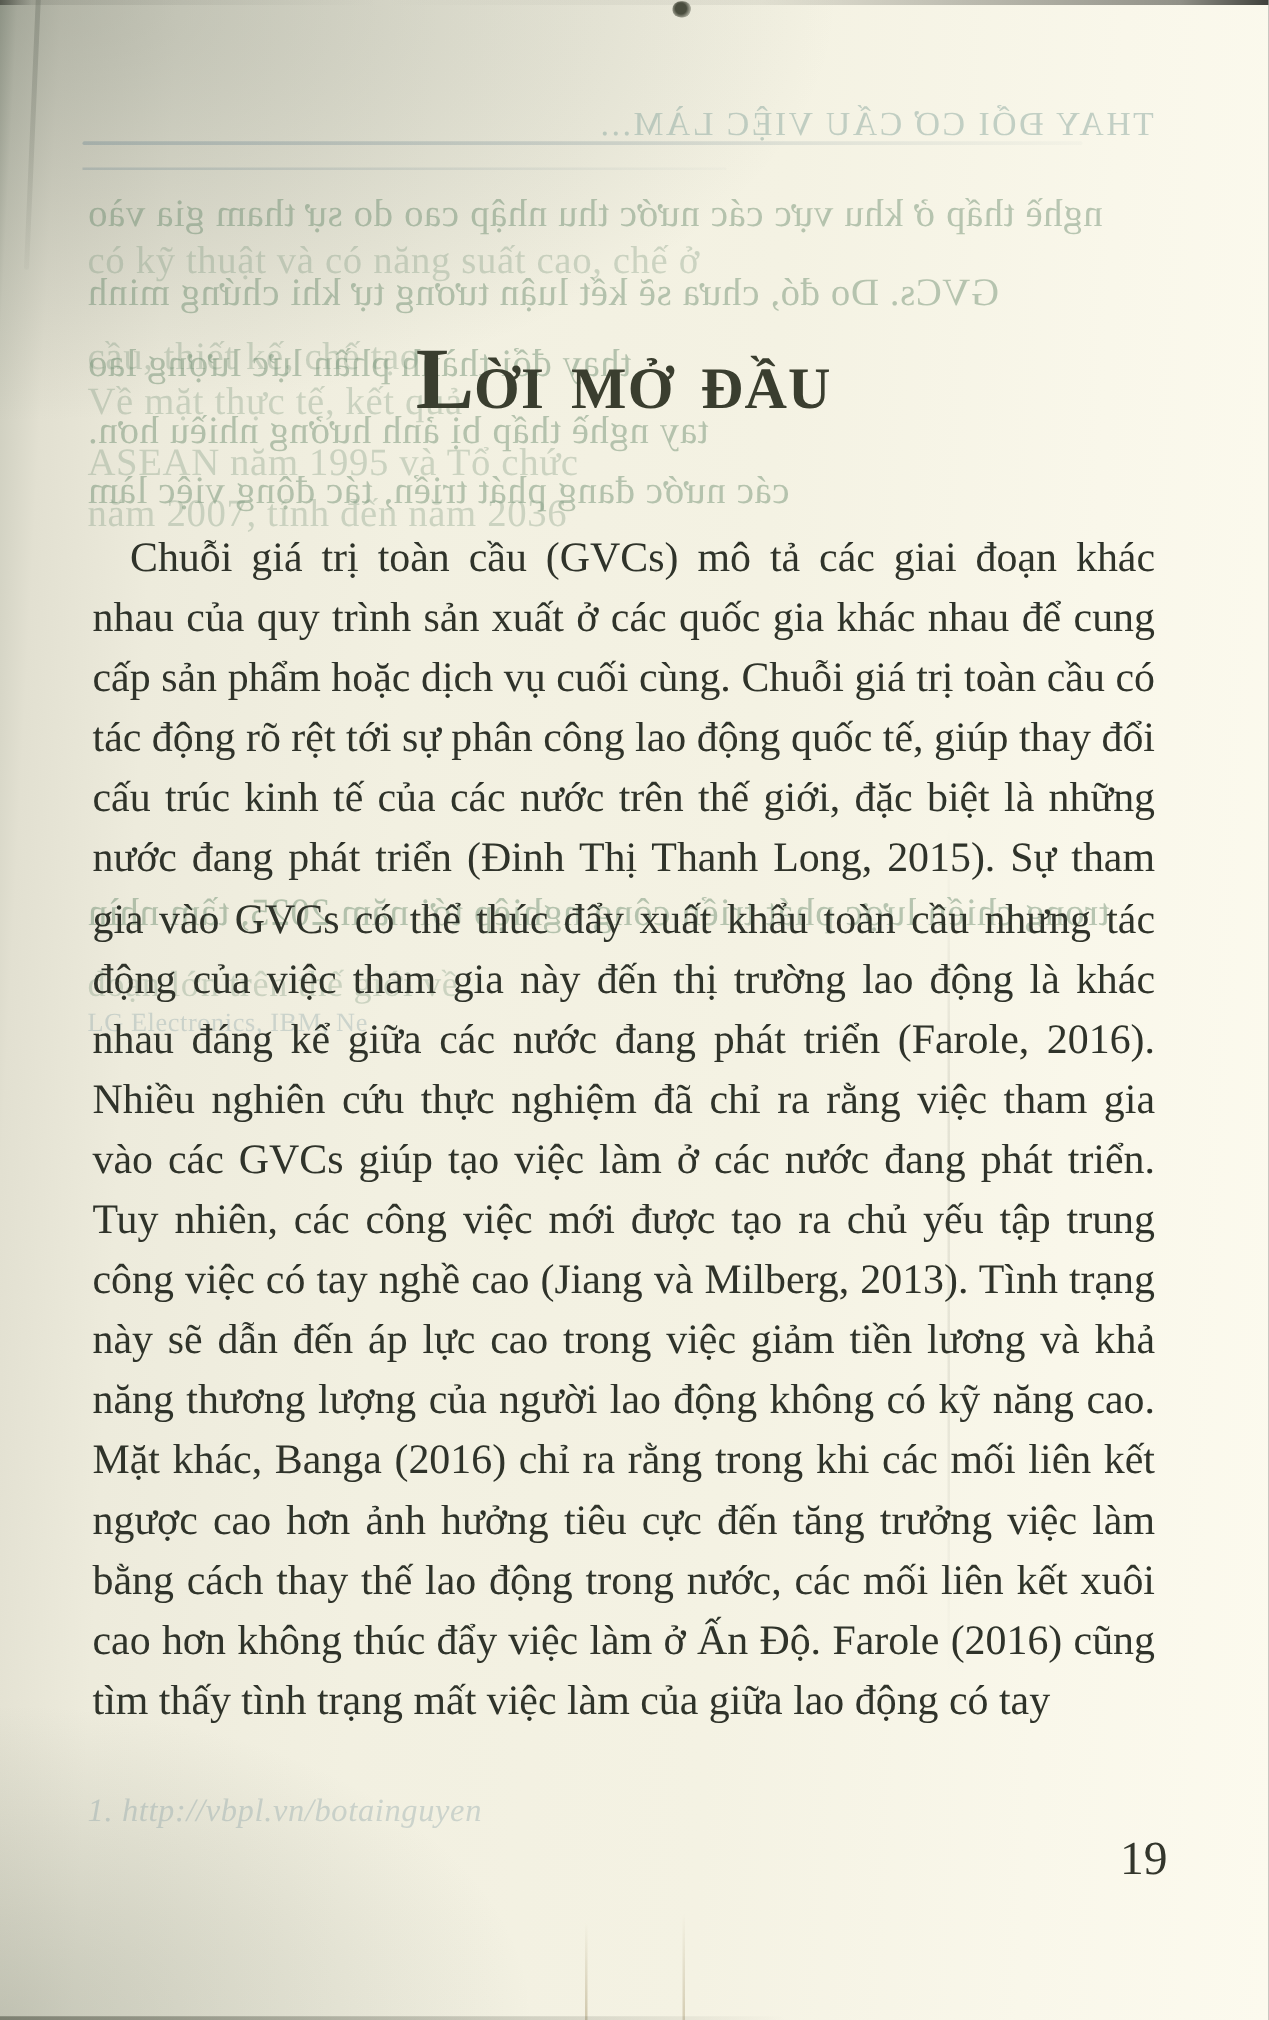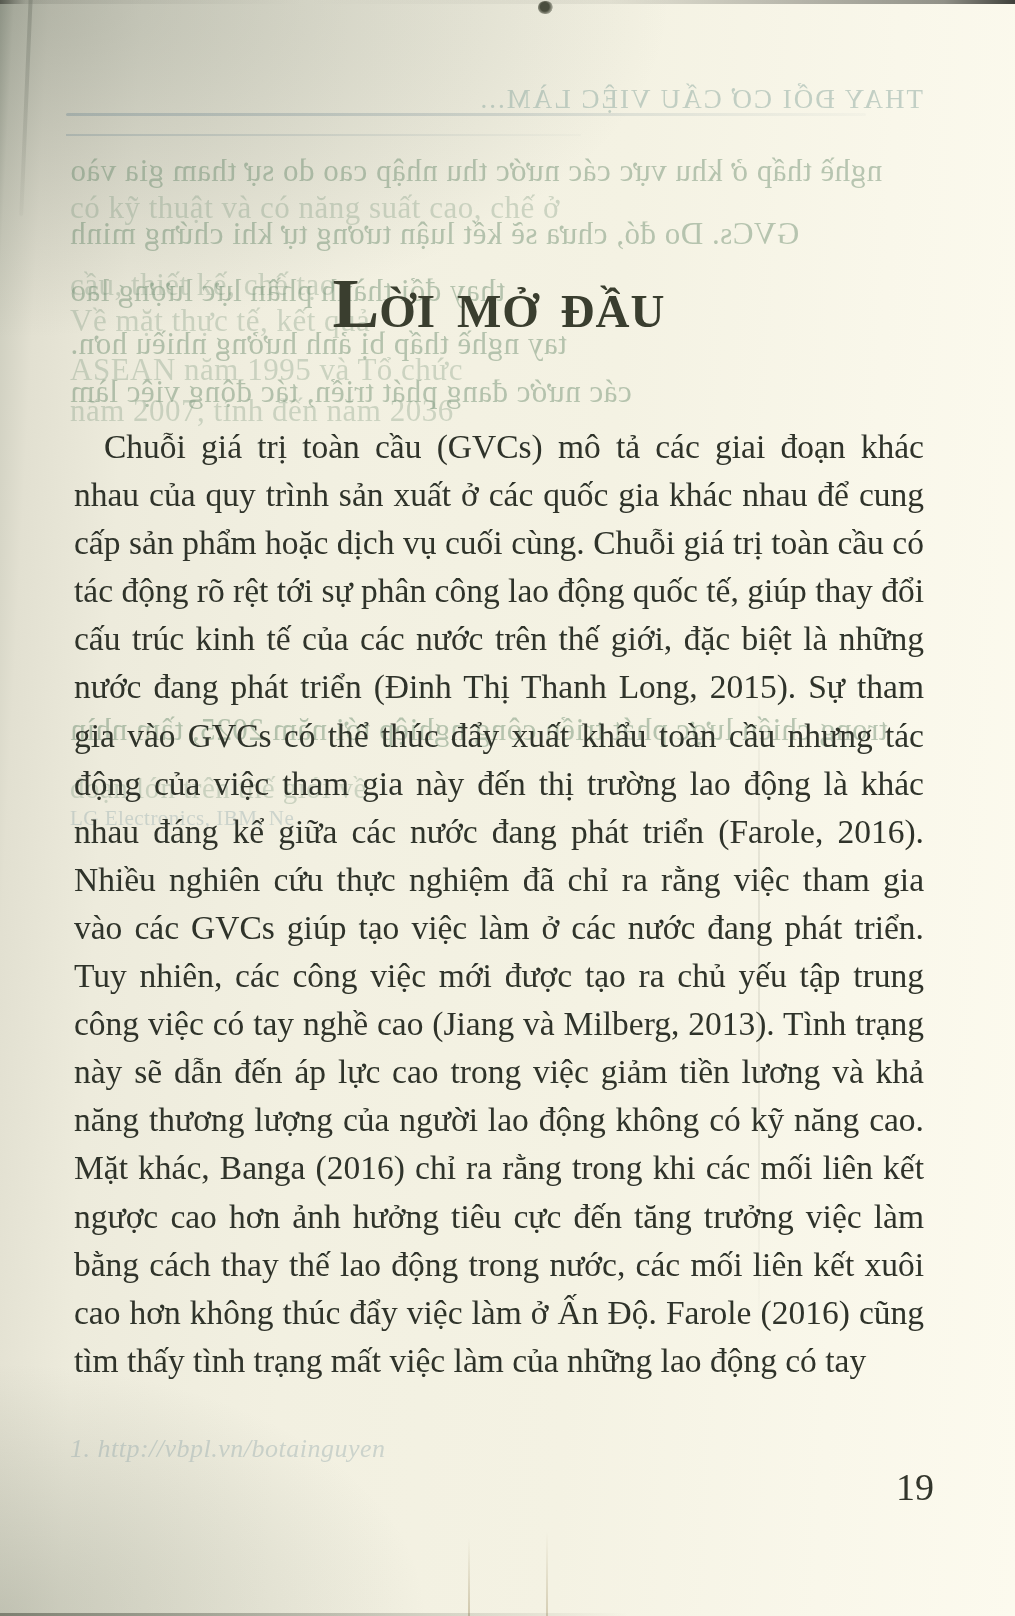--- a/index.html
+++ b/index.html
@@ -117,18 +117,18 @@
       <div class="body-line">Nhiều nghiên cứu thực nghiệm đã chỉ ra rằng việc tham gia</div>
       <div class="body-line">vào các GVCs giúp tạo việc làm ở các nước đang phát triển.</div>
       <div class="body-line">Tuy nhiên, các công việc mới được tạo ra chủ yếu tập trung</div>
       <div class="body-line">công việc có tay nghề cao (Jiang và Milberg, 2013). Tình trạng</div>
       <div class="body-line">này sẽ dẫn đến áp lực cao trong việc giảm tiền lương và khả</div>
       <div class="body-line">năng thương lượng của người lao động không có kỹ năng cao.</div>
       <div class="body-line">Mặt khác, Banga (2016) chỉ ra rằng trong khi các mối liên kết</div>
       <div class="body-line">ngược cao hơn ảnh hưởng tiêu cực đến tăng trưởng việc làm</div>
       <div class="body-line">bằng cách thay thế lao động trong nước, các mối liên kết xuôi</div>
       <div class="body-line">cao hơn không thúc đẩy việc làm ở Ấn Độ. Farole (2016) cũng</div>
-      <div class="body-line last">tìm thấy tình trạng mất việc làm của những lao động có tay</div>
+      <div class="body-line last">tìm thấy tình trạng mất việc làm của giữa lao động có tay</div>
     </main>
 
   <div class="page-number">19</div>
 
 </div>
 
 </body></html>

